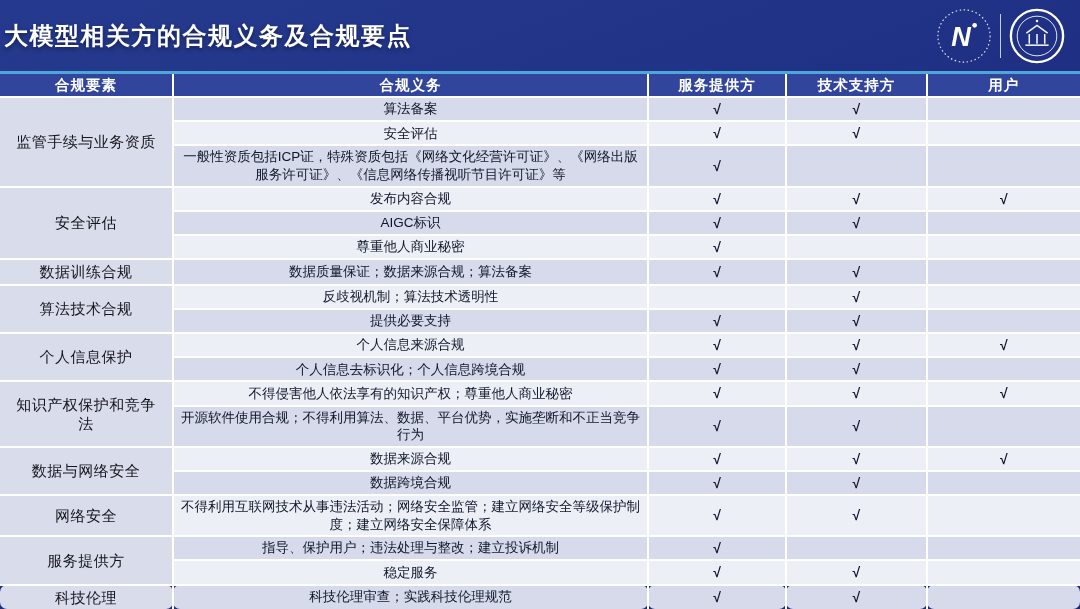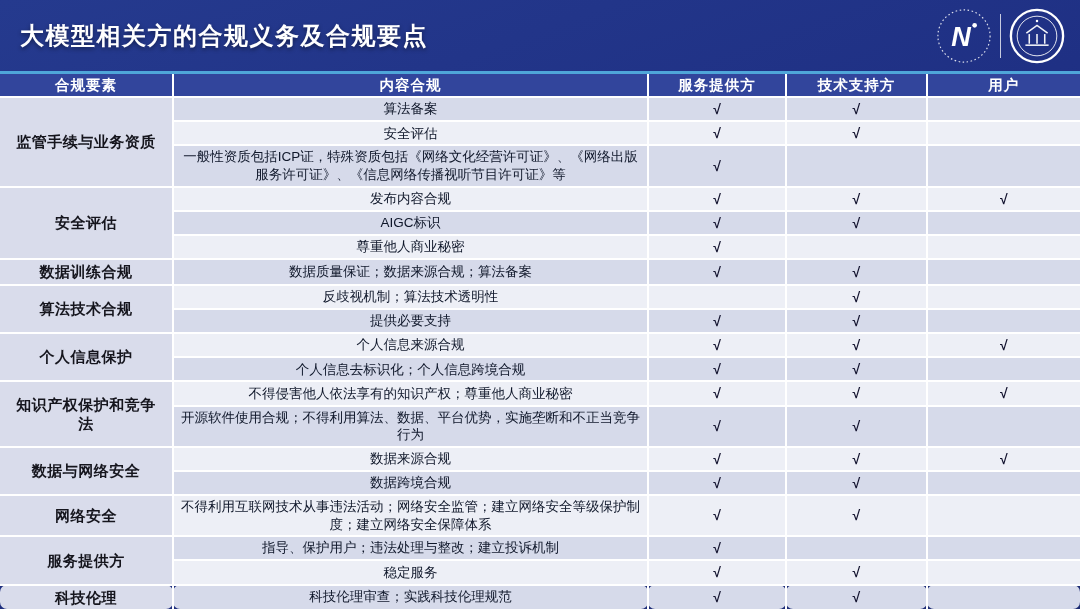--- a/index.html
+++ b/index.html
@@ -14,21 +14,21 @@
     background: linear-gradient(160deg, #253a8e 0%, #1f3084 45%, #1b2a72 100%);
     display: flex;
     flex-direction: column;
   }
 
   .top-bar {
     height: 73px;
     display: flex;
     align-items: center;
     justify-content: space-between;
-    padding: 0 14px 0 20px;
+    padding: 0 14px 0 4px;
   }
 
   .page-title {
     color: #ffffff;
     font-size: 24px;
     font-weight: 700;
     letter-spacing: 1.5px;
     text-shadow: 0 2px 4px rgba(0,0,0,0.45);
     white-space: nowrap;
   }
@@ -67,21 +67,21 @@
     padding: 2px 6px;
     line-height: 1.3;
   }
   tr.dark  td { background: #d6daea; }
   tr.light td { background: #edeff6; }
 
   td.group-cell {
     background: #d9dcEB !important;
     border-left: 0;
     font-size: 15px;
-    font-weight: 700;
+    font-weight: 400;
     color: #15151d;
     padding: 2px 14px;
     letter-spacing: 0.5px;
   }
   td.obligation-cell {
     font-size: 13.5px;
     color: #0f172a;
   }
   td.check-cell {
     font-size: 14px;
@@ -129,21 +129,21 @@
     <colgroup>
       <col style="width:16%">
       <col style="width:44%">
       <col style="width:12.8%">
       <col style="width:13%">
       <col style="width:14.2%">
     </colgroup>
     <thead>
       <tr>
         <th>合规要素</th>
-        <th>内容合规</th>
+        <th>合规义务</th>
         <th>服务提供方</th>
         <th>技术支持方</th>
         <th>用户</th>
       </tr>
     </thead>
     <tbody>
         <tr class="dark">
           <td class="group-cell" rowspan="3">监管手续与业务资质</td>
           <td class="obligation-cell">算法备案</td>
           <td class="check-cell">√</td>

